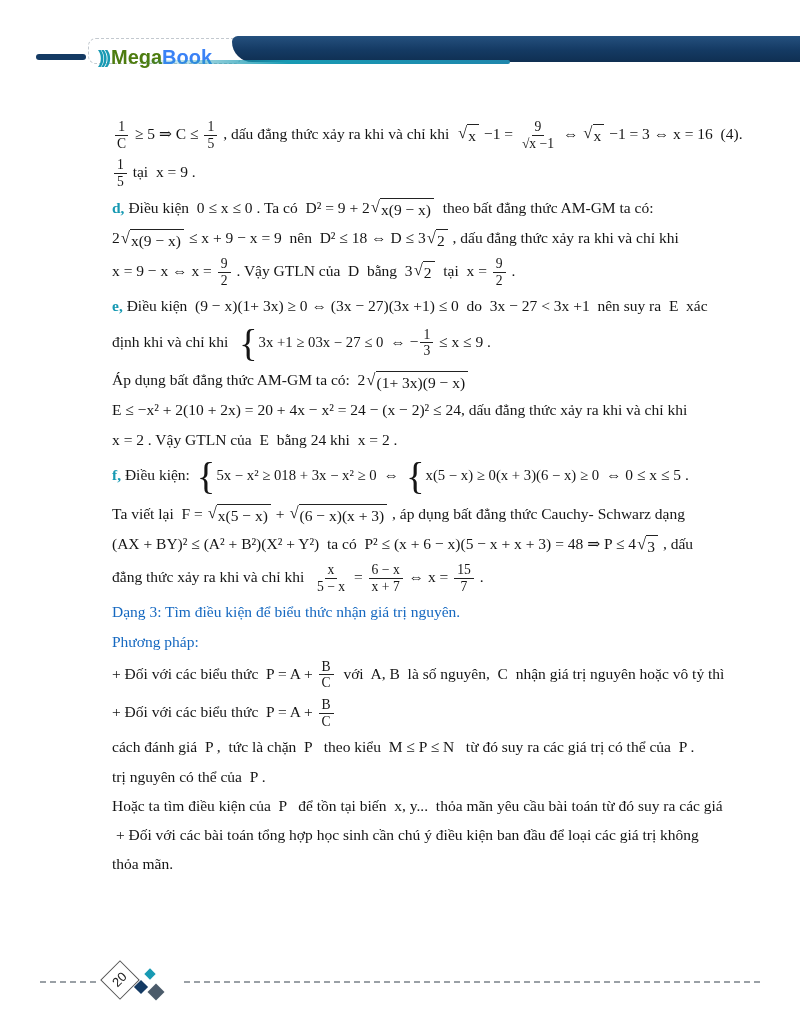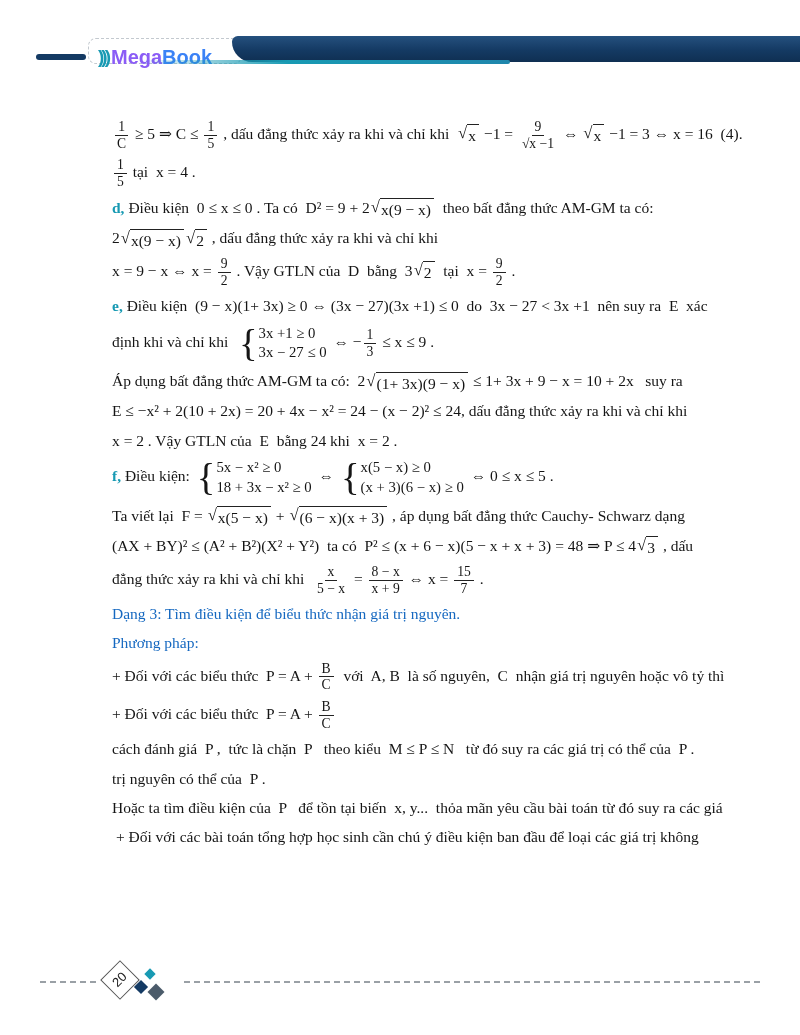--- a/index.html
+++ b/index.html
@@ -9,21 +9,21 @@
   
   .hdr{position:absolute;top:0;left:0;right:0;height:96px}
   .hdr-bar-left{position:absolute;left:36px;top:54px;width:50px;height:6px;
       background:var(--navy,#143a63);border-radius:3px}
   .logo-dashbox{position:absolute;left:88px;top:38px;width:152px;height:24px;
       border:1.6px dashed #c3c9cf;border-radius:8px}
   .logo{position:absolute;left:98px;top:46px;display:flex;align-items:center;gap:3px;
       font-family:"Liberation Sans","DejaVu Sans",sans-serif;font-weight:bold;font-size:20px}
   .logo .chev{color:var(--teal,#189ab3);font-weight:900;letter-spacing:-3px;
       font-size:19px;transform:translateY(-1px)}
-  .logo .mega{color:#8b5cf6}
+  .logo .mega{color:#4d7c0f}
   .logo .book{color:#3b82f6}
   .swoosh{position:absolute;left:232px;right:0;top:36px;height:26px;
       background:linear-gradient(180deg,#25507e 0%,#143a63 55%,#0f2f52 100%);
       border-radius:8px 0 0 28px}
   .swoosh-teal{position:absolute;left:140px;width:370px;top:60px;height:4px;border-radius:2px;
       background:linear-gradient(90deg,rgba(24,154,179,0),#189ab3 40%,#1f86ac)}
 
   
   .content{position:absolute;left:112px;right:52px;top:116px}
   .para{font-size:15.5px;line-height:1.5;padding:3px 0;white-space:pre-wrap}
@@ -34,21 +34,21 @@
       line-height:1.15;font-size:0.88em;margin:0 2px;text-align:center}
   .frac .num{border-bottom:1px solid #222;padding:0 3px}
   .frac .den{padding:0 3px}
 
   .sqrt{display:inline-flex;align-items:flex-start;vertical-align:middle;margin:0 1px}
   .sqrt .rad{line-height:1.05;font-size:1.08em}
   .sqrt .sqv{border-top:1.2px solid #222;padding:1px 3px 0 1px;line-height:1.25}
 
   .cases{display:inline-flex;align-items:center;vertical-align:middle;margin:0 3px}
   .cases .brace{font-size:2.5em;font-weight:300;line-height:1;margin-right:1px}
-  .cases .rows{display:inline-flex;flex-direction:column;line-height:1.35;font-size:0.95em;text-align:left}
+  .cases .rows{display:inline-flex;flex-direction:row;line-height:1.35;font-size:0.95em;text-align:right}
 
   
   .ftr{position:absolute;left:40px;right:40px;top:958px;height:48px;display:flex;align-items:center}
   .fdash{border-top:2px dashed #9aa0a6;height:0}
   .f-left{width:56px}
   .f-right{flex:1}
   .dia-cluster{position:relative;width:84px;height:48px;margin:0 2px}
   .dia-badge{position:absolute;left:8px;top:8px;width:26px;height:26px;border:1.6px solid #555;
       transform:rotate(45deg);background:#fff}
   .dia-num{position:absolute;inset:0;display:flex;align-items:center;justify-content:center;
@@ -67,41 +67,42 @@
   <div class="logo">
     <span class="chev">)))</span>
     <span><span class="mega">Mega</span><span class="book">Book</span></span>
   </div>
   <div class="swoosh"></div>
   <div class="swoosh-teal"></div>
 </header>
 
 <main class="content">
     <div class="para"><span class="frac"><span class="num">1</span><span class="den">C</span></span><span> ≥ 5 ⇒ C ≤ </span><span class="frac"><span class="num">1</span><span class="den">5</span></span><span> , dấu đẳng thức xảy ra khi và chỉ khi  </span><span class="sqrt"><span class="rad">√</span><span class="sqv">x</span></span><span> −1 = </span><span class="frac"><span class="num">9</span><span class="den">√x −1</span></span><span> ⇔ </span><span class="sqrt"><span class="rad">√</span><span class="sqv">x</span></span><span> −1 = 3 ⇔ x = 16  (4).</span></div>
-    <div class="para"><span class="frac"><span class="num">1</span><span class="den">5</span></span><span> tại  x = 4 .</span></div>
+    <div class="para"><span class="frac"><span class="num">1</span><span class="den">5</span></span><span> tại  x = 9 .</span></div>
     <div class="para"><span class="teal">d,</span><span> Điều kiện  0 ≤ x ≤ 0 . Ta có  D² = 9 + 2</span><span class="sqrt"><span class="rad">√</span><span class="sqv">x(9 − x)</span></span><span>  theo bất đẳng thức AM-GM ta có:</span></div>
-    <div class="para"><span>2</span><span class="sqrt"><span class="rad">√</span><span class="sqv">x(9 − x)</span></span><span class="sqrt"><span class="rad">√</span><span class="sqv">2</span></span><span> , dấu đẳng thức xảy ra khi và chỉ khi</span></div>
+    <div class="para"><span>2</span><span class="sqrt"><span class="rad">√</span><span class="sqv">x(9 − x)</span></span><span> ≤ x + 9 − x = 9  nên  D² ≤ 18 ⇔ D ≤ 3</span><span class="sqrt"><span class="rad">√</span><span class="sqv">2</span></span><span> , dấu đẳng thức xảy ra khi và chỉ khi</span></div>
     <div class="para"><span>x = 9 − x ⇔ x = </span><span class="frac"><span class="num">9</span><span class="den">2</span></span><span> . Vậy GTLN của  D  bằng  3</span><span class="sqrt"><span class="rad">√</span><span class="sqv">2</span></span><span>  tại  x = </span><span class="frac"><span class="num">9</span><span class="den">2</span></span><span> .</span></div>
     <div class="para"><span class="teal">e,</span><span> Điều kiện  (9 − x)(1+ 3x) ≥ 0 ⇔ (3x − 27)(3x +1) ≤ 0  do  3x − 27 &lt; 3x +1  nên suy ra  E  xác</span></div>
     <div class="para"><span>định khi và chỉ khi  </span><span class="cases"><span class="brace">{</span><span class="rows"><span class="row">3x +1 ≥ 0</span><span class="row">3x − 27 ≤ 0</span></span></span><span> ⇔ −</span><span class="frac"><span class="num">1</span><span class="den">3</span></span><span> ≤ x ≤ 9 .</span></div>
-    <div class="para"><span>Áp dụng bất đẳng thức AM-GM ta có:  2</span><span class="sqrt"><span class="rad">√</span><span class="sqv">(1+ 3x)(9 − x)</span></span><span> ≤ 1+ 3x + 9 − x = 10 + 2x   suy ra</span></div>
+    <div class="para"><span>Áp dụng bất đẳng thức AM-GM ta có:  2</span><span class="sqrt"><span class="rad">√</span><span class="sqv">(1+ 3x)(9 − x)</span></span></div>
     <div class="para"><span>E ≤ −x² + 2(10 + 2x) = 20 + 4x − x² = 24 − (x − 2)² ≤ 24, dấu đẳng thức xảy ra khi và chỉ khi</span></div>
     <div class="para"><span>x = 2 . Vậy GTLN của  E  bằng 24 khi  x = 2 .</span></div>
     <div class="para"><span class="teal">f,</span><span> Điều kiện: </span><span class="cases"><span class="brace">{</span><span class="rows"><span class="row">5x − x² ≥ 0</span><span class="row">18 + 3x − x² ≥ 0</span></span></span><span> ⇔ </span><span class="cases"><span class="brace">{</span><span class="rows"><span class="row">x(5 − x) ≥ 0</span><span class="row">(x + 3)(6 − x) ≥ 0</span></span></span><span> ⇔ 0 ≤ x ≤ 5 .</span></div>
     <div class="para"><span>Ta viết lại  F = </span><span class="sqrt"><span class="rad">√</span><span class="sqv">x(5 − x)</span></span><span> + </span><span class="sqrt"><span class="rad">√</span><span class="sqv">(6 − x)(x + 3)</span></span><span> , áp dụng bất đẳng thức Cauchy- Schwarz dạng</span></div>
     <div class="para"><span>(AX + BY)² ≤ (A² + B²)(X² + Y²)  ta có  P² ≤ (x + 6 − x)(5 − x + x + 3) = 48 ⇒ P ≤ 4</span><span class="sqrt"><span class="rad">√</span><span class="sqv">3</span></span><span> , dấu</span></div>
-    <div class="para"><span>đẳng thức xảy ra khi và chỉ khi  </span><span class="frac"><span class="num">x</span><span class="den">5 − x</span></span><span> = </span><span class="frac"><span class="num">8 − x</span><span class="den">x + 9</span></span><span> ⇔ x = </span><span class="frac"><span class="num">15</span><span class="den">7</span></span><span> .</span></div>
+    <div class="para"><span>đẳng thức xảy ra khi và chỉ khi  </span><span class="frac"><span class="num">x</span><span class="den">5 − x</span></span><span> = </span><span class="frac"><span class="num">6 − x</span><span class="den">x + 7</span></span><span> ⇔ x = </span><span class="frac"><span class="num">15</span><span class="den">7</span></span><span> .</span></div>
     <div class="para heading"><span>Dạng 3: Tìm điều kiện để biểu thức nhận giá trị nguyên.</span></div>
     <div class="para heading"><span>Phương pháp:</span></div>
     <div class="para"><span>+ Đối với các biểu thức  P = A + </span><span class="frac"><span class="num">B</span><span class="den">C</span></span><span>  với  A, B  là số nguyên,  C  nhận giá trị nguyên hoặc vô tỷ thì</span></div>
     <div class="para"><span>+ Đối với các biểu thức  P = A + </span><span class="frac"><span class="num">B</span><span class="den">C</span></span></div>
     <div class="para"><span>cách đánh giá  P ,  tức là chặn  P   theo kiểu  M ≤ P ≤ N   từ đó suy ra các giá trị có thể của  P .</span></div>
     <div class="para"><span>trị nguyên có thể của  P .</span></div>
     <div class="para"><span>Hoặc ta tìm điều kiện của  P   để tồn tại biến  x, y...  thỏa mãn yêu cầu bài toán từ đó suy ra các giá</span></div>
     <div class="para"><span> + Đối với các bài toán tổng hợp học sinh cần chú ý điều kiện ban đầu để loại các giá trị không</span></div>
+    <div class="para"><span>thỏa mãn.</span></div>
   </main>
 
 <footer class="ftr">
   <span class="fdash f-left"></span>
   <span class="dia-cluster">
     <span class="dia-badge"></span>
     <span class="dia-num" style="position:absolute;left:8px;top:8px;width:26px;height:26px">20</span>
     <span class="dia d1"></span>
     <span class="dia d2"></span>
     <span class="dia d3"></span>

